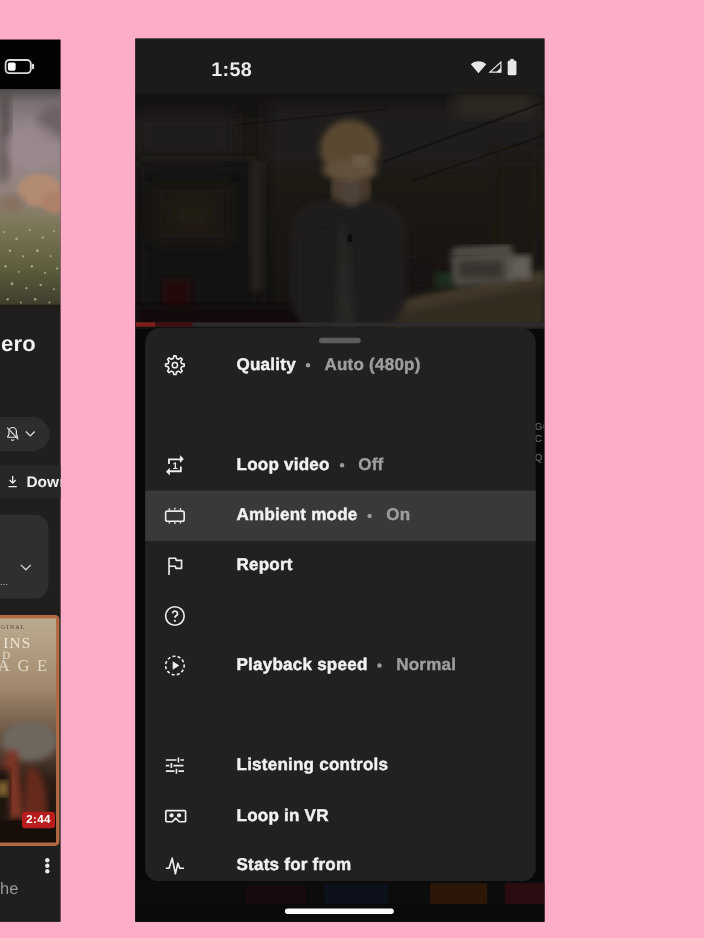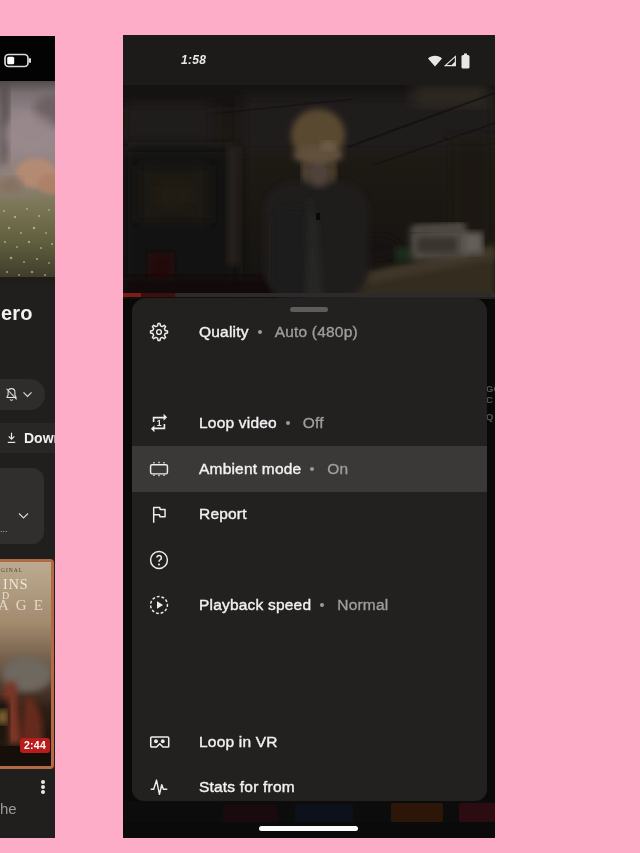--- a/index.html
+++ b/index.html
@@ -2,27 +2,27 @@
 <html><head>
 <meta charset="utf-8">
 <style>
 html,body{margin:0;padding:0;}
 body{width:640px;height:853px;background:#fdadc7;overflow:hidden;position:relative;font-family:"Liberation Sans",sans-serif;}
 .lp{position:absolute;left:0;top:36px;width:55px;height:802px;background:#1b1818;overflow:hidden;}
 .mp{position:absolute;left:123px;top:35px;width:372px;height:803px;background:#0b0a0a;overflow:hidden;}
 .abs{position:absolute;}
 
 .sbar{position:absolute;left:0;top:0;width:372px;height:50px;background:#1d1a1a;}
-.time{position:absolute;left:58px;top:18px;font-size:12px;color:#ece9e9;letter-spacing:.3px;font-weight:bold;font-style:italic;}
+.time{position:absolute;left:69px;top:18px;font-size:18px;color:#ece9e9;letter-spacing:.3px;font-weight:bold;}
 .vid{position:absolute;left:0;top:50px;width:372px;height:214px;}
 .sheet{position:absolute;left:9px;top:263px;width:355px;height:503px;background:#232020;border-radius:14px 14px 12px 12px;}
 .handle{position:absolute;left:167px;top:272px;width:38px;height:4.5px;border-radius:2.5px;background:#5c5c5c;}
 .row{position:absolute;left:9px;width:355px;height:46px;display:flex;align-items:center;}
 .row svg{position:absolute;left:16px;}
-.rt{position:absolute;left:67px;font-size:15.5px;color:#f1f1f1;font-weight:normal;-webkit-text-stroke:.4px #f1f1f1;letter-spacing:.2px;white-space:nowrap;display:flex;align-items:center;}
+.rt{position:absolute;left:83px;font-size:15.5px;color:#f1f1f1;font-weight:bold;-webkit-text-stroke:.4px #f1f1f1;letter-spacing:.2px;white-space:nowrap;display:flex;align-items:center;}
 .sec{color:#9e9e9e;-webkit-text-stroke:.35px #9e9e9e;}
 .sep{display:inline-block;width:4px;height:4px;border-radius:2px;background:#9b9b9b;margin:0 13px 0 9px;}
 .hl{position:absolute;left:9px;top:411px;width:355px;height:46px;background:#3b3838;}
 .hbar{position:absolute;left:136px;top:791px;width:99px;height:5px;border-radius:3px;background:#fbfbfb;}
 .frag{position:absolute;color:#565656;font-size:9.5px;font-weight:bold;line-height:10.5px;}
 
 .lsec{position:absolute;left:0;top:247px;width:55px;height:555px;background:#211e1e;}
 .ero{position:absolute;left:1px;top:266px;font-size:20px;font-weight:bold;color:#f2f2f2;letter-spacing:.2px;}
 .pill1{position:absolute;left:-14px;top:343px;width:59px;height:31px;border-radius:16px;background:#2f2c2c;}
 .pill2{position:absolute;left:-30px;top:387px;width:110px;height:30px;border-radius:16px;background:#292626;}
@@ -297,20 +297,31 @@
       <circle cx="12" cy="16.8" r="1.1" fill="#ededed" stroke="none"></circle>
     </svg>
   </div>
   <div class="row" style="top:547px;">
     <svg width="22" height="22" viewBox="0 0 24 24" fill="none">
       <circle cx="12" cy="12" r="9.2" stroke="#ededed" stroke-width="1.6" stroke-dasharray="3.1 2.1" stroke-dashoffset="1"></circle>
       <path d="M9.8 7.8 L16.4 12 L9.8 16.2 Z" fill="#ededed"></path>
     </svg>
     <span class="rt">Playback speed<span class="sep"></span><span class="sec">Normal</span></span>
   </div>
+  <div class="row" style="top:638px;">
+    <svg width="22" height="22" viewBox="0 0 24 24" fill="none" stroke="#ededed" stroke-width="1.6">
+      <path d="M3 6.5 h10.5 M17.5 6.5 h3.5"></path>
+        <path d="M15.5 4 v5"></path>
+      <path d="M3 12 h3.5 M10.5 12 h10"></path>
+        <path d="M8.5 9.5 v5"></path>
+      <path d="M3 17.5 h8.5 M15.5 17.5 h5.5"></path>
+        <path d="M13.5 15 v5"></path>
+    </svg>
+    <span class="rt">Listening controls</span>
+  </div>
   <div class="row" style="top:683.5px;">
     <svg width="22" height="22" viewBox="0 0 24 24" fill="none" stroke="#ededed" stroke-width="1.7" stroke-linejoin="round">
       <path d="M3.2 6.5 h17.6 a1 1 0 0 1 1 1 v9 a1 1 0 0 1 -1 1 h-5.3 L12 13.9 8.5 17.5 H3.2 a1 1 0 0 1 -1-1 v-9 a1 1 0 0 1 1-1 Z" transform="translate(.8 0)"></path>
       <circle cx="8.7" cy="11.2" r="2.1" fill="#ededed" stroke="none"></circle>
       <circle cx="16.1" cy="11.2" r="2.1" fill="#ededed" stroke="none"></circle>
     </svg>
     <span class="rt">Loop in VR</span>
   </div>
   <div class="row" style="top:729px;">
     <svg width="22" height="22" viewBox="0 0 24 24" fill="none" stroke="#ededed" stroke-width="1.6" stroke-linejoin="round">

